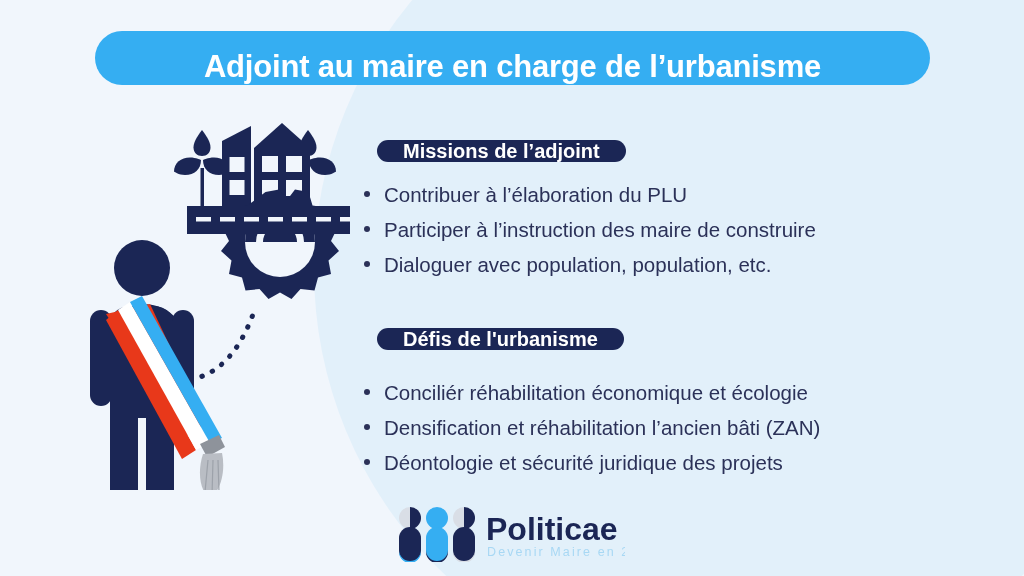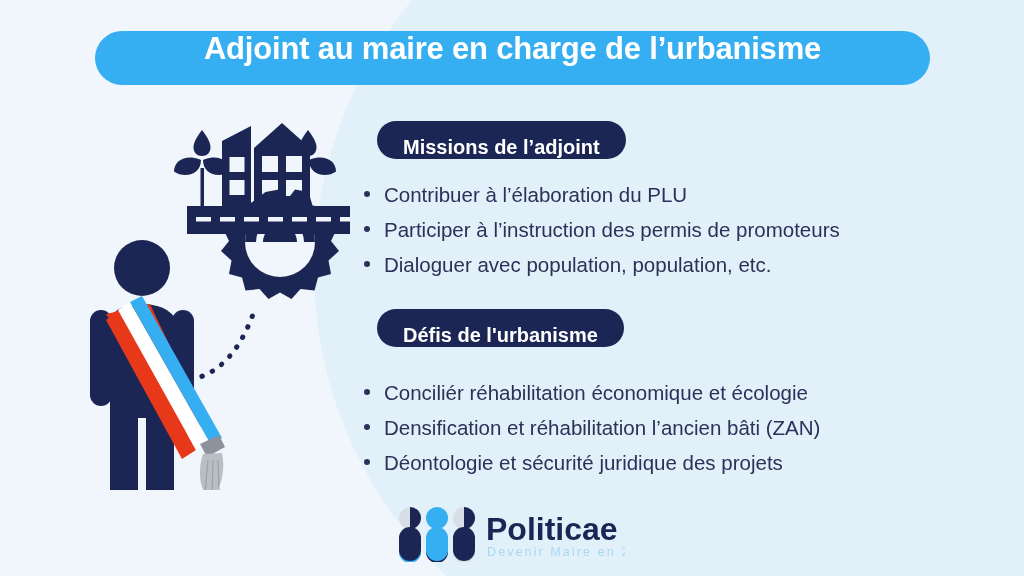--- a/index.html
+++ b/index.html
@@ -37,43 +37,44 @@
   
   .title-pill {
     position: absolute;
     left: 95px;
     top: 31px;
     width: 835px;
     height: 54px;
     background: #35aef2;
     border-radius: 27px;
     display: flex;
-    align-items: flex-start;
+    align-items: flex-end;
     justify-content: center;
     z-index: 3;
   }
   .title-pill span {
     color: #ffffff;
     font-size: 31px;
     font-weight: bold;
     letter-spacing: -0.2px;
     white-space: nowrap;
   }
 
   
   .section-pill {
     position: absolute;
     background: #1b2655;
     border-radius: 22px;
-    height: 38px;
+    height: 22px;
     display: flex;
-    align-items: flex-end;
+    align-items: flex-start;
     justify-content: center;
     padding: 0 26px;
     z-index: 3;
+    margin-top: 19px;
   }
   .section-pill span {
     color: #ffffff;
     font-size: 20px;
     font-weight: bold;
     white-space: nowrap;
   }
   #pill-missions { left: 377px; top: 121px; }
   #pill-defis    { left: 377px; top: 309px; }
 
@@ -259,21 +260,21 @@
   <div class="section-pill" id="pill-missions">
     <span>Missions de l’adjoint</span>
   </div>
   <ul class="bullets" id="list-missions">
     <li>
       <span class="dot"></span>
       <span>Contribuer à l’élaboration du PLU</span>
     </li>
     <li>
       <span class="dot"></span>
-      <span>Participer à l’instruction des permis de promoteurs</span>
+      <span>Participer à l’instruction des maire de construire</span>
     </li>
     <li>
       <span class="dot"></span>
       <span>Dialoguer avec population, population, etc.</span>
     </li>
   </ul>
 
   <div class="section-pill" id="pill-defis">
     <span>Défis de l'urbanisme</span>
   </div>

